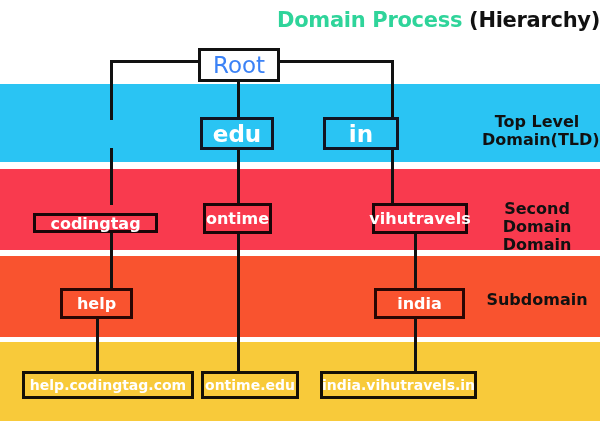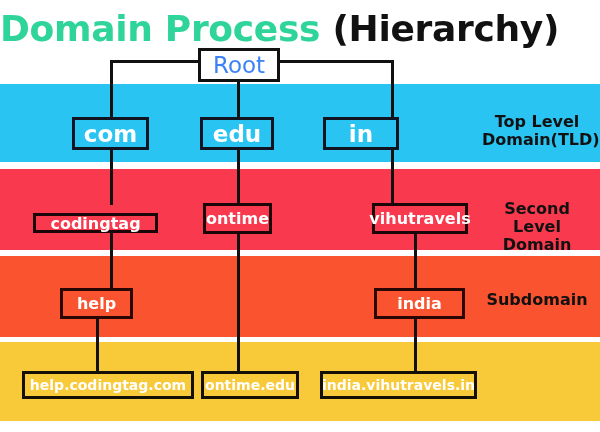--- a/index.html
+++ b/index.html
@@ -17,22 +17,22 @@
     background: #ffffff;
     overflow: hidden;
   }
 
   
   .title {
     position: absolute;
     left: 0;
     top: 8px;
     width: 600px;
-    text-align: left;
-    font-size: 36px;
+    text-align: right;
+    font-size: 21px;
     font-weight: bold;
     letter-spacing: -0.3px;
     white-space: nowrap;
   }
   .title .part-a { color: #2fd49a; }
   .title .part-b { color: #111111; }
 
   
   .band {
     position: absolute;
@@ -124,21 +124,21 @@
   <div class="band band-tld"></div>
   <div class="band band-second"></div>
   <div class="band band-subdomain"></div>
   <div class="band band-result"></div>
 
   <div class="band-label small lbl-tld">
     <div>Top Level</div>
     <div>Domain(TLD)</div>
   </div>
   <div class="band-label small lbl-second">
-    <div>Second Level</div>
+    <div>Second Domain</div>
     <div>Domain</div>
   </div>
   <div class="band-label small lbl-subdomain">
     <div>Subdomain</div>
   </div>
 
   <div class="line v" style="left:237px; top:80px;  height:40px;"></div>
 
   <div class="line h" style="left:110px; top:60px;  width:130px;"></div>
   <div class="line h" style="left:278px; top:60px;  width:116px;"></div>
@@ -158,21 +158,20 @@
   <div class="line v" style="left:237px; top:233px; height:140px;"></div>
 
   <div class="line v" style="left:414px; top:233px; height:57px;"></div>
 
   <div class="line v" style="left:96px;  top:318px; height:55px;"></div>
 
   <div class="line v" style="left:414px; top:318px; height:55px;"></div>
 
   <div class="node node-root" style="left:198px; top:48px; width:82px; height:34px;">Root</div>
 
-  <div class="node node-tld" style="left:72px;  top:117px; width:77px; height:33px;">com</div>
   <div class="node node-tld" style="left:200px; top:117px; width:74px; height:33px;">edu</div>
   <div class="node node-tld" style="left:323px; top:117px; width:76px; height:33px;">in</div>
 
   <div class="node node-second" style="left:33px;  top:213px; width:125px; height:20px;">codingtag</div>
   <div class="node node-second" style="left:203px; top:203px; width:69px;  height:31px;">ontime</div>
   <div class="node node-second" style="left:372px; top:203px; width:96px;  height:31px;">vihutravels</div>
 
   <div class="node node-sub" style="left:60px;  top:288px; width:73px; height:31px;">help</div>
   <div class="node node-sub" style="left:374px; top:288px; width:91px; height:31px;">india</div>
 

